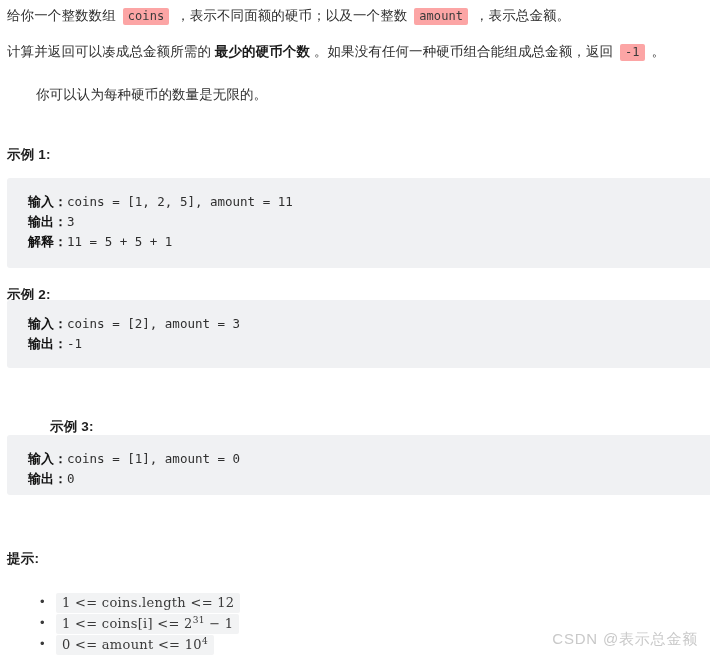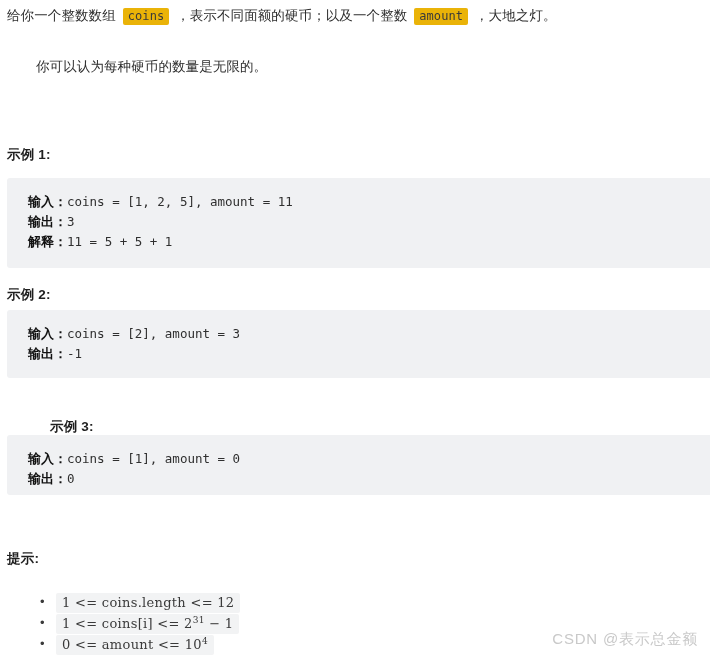--- a/index.html
+++ b/index.html
@@ -29,28 +29,28 @@
     font-size: 13.5px;
     line-height: 22px;
     color: #2e2e2e;
     margin: 0;
     padding: 0 10px 0 7px;
     letter-spacing: 0.1px;
     white-space: nowrap;
   }
   .p1 { position: absolute; left: 0; top: 5px; }
   .p2 { position: absolute; left: 0; top: 41px; }
-  .p3 { position: absolute; left: 0; top: 56px; padding-left: 36px; }
+  .p3 { position: absolute; left: 0; top: 84px; padding-left: 36px; }
 
   .bold { font-weight: bold; color: #1a1a1a; }
 
   
   code.chip {
     font-family: "DejaVu Sans Mono", "Liberation Mono", monospace;
-    background: #eab308;
+    background: #fca5a5;
     color: #3a3a3a;
     font-size: 12px;
     padding: 1px 5px 2px 5px;
     border-radius: 2px;
     margin: 0 3px;
     white-space: nowrap;
   }
 
   
   .ex-head {
@@ -83,21 +83,21 @@
     color: #2f2f2f;
     white-space: pre;
   }
   .code-line .lbl {
     font-family: "Liberation Sans", "DejaVu Sans", sans-serif;
     font-weight: bold;
     color: #111111;
     font-size: 13px;
   }
   .cb1 { top: 178px; height: 90px; }
-  .cb2 { top: 310px; height: 68px; }
+  .cb2 { top: 300px; height: 68px; }
   .cb3 { top: 435px; height: 60px; }
 
   
   .hint-head {
     position: absolute;
     left: 7px;
     top: 550px;
     font-size: 13.5px;
     font-weight: bold;
     color: #1f1f1f;
@@ -151,22 +151,23 @@
     letter-spacing: 0.8px;
     font-family: "Liberation Sans", "DejaVu Sans", sans-serif;
     white-space: nowrap;
   }
 </style>
 </head>
 <body>
 
 <div class="page">
 
-  <p class="para p1"><span>给你一个整数数组 </span><code class="chip">coins</code><span> ，表示不同面额的硬币；以及一个整数 </span><code class="chip">amount</code><span> ，大地之灯。</span></p>
+  <p class="para p1"><span>给你一个整数数组 </span><code class="chip">coins</code><span> ，表示不同面额的硬币；以及一个整数 </span><code class="chip">amount</code><span> ，表示总金额。</span></p>
 
+  <p class="para p2"><span>计算并返回可以凑成总金额所需的 </span><span class="bold">最少的硬币个数</span><span> 。如果没有任何一种硬币组合能组成总金额，返回 </span><code class="chip">-1</code><span> 。</span></p>
 
   <p class="para p3">你可以认为每种硬币的数量是无限的。</p>
 
   <div class="ex-head ex1-head">示例 1:</div>
   <div class="code-block cb1">
     <div class="code-line"><span class="lbl">输入：</span><span>coins = [1, 2, 5], amount = 11</span></div>
     <div class="code-line"><span class="lbl">输出：</span><span>3</span></div>
     <div class="code-line"><span class="lbl">解释：</span><span>11 = 5 + 5 + 1</span></div>
   </div>
 

